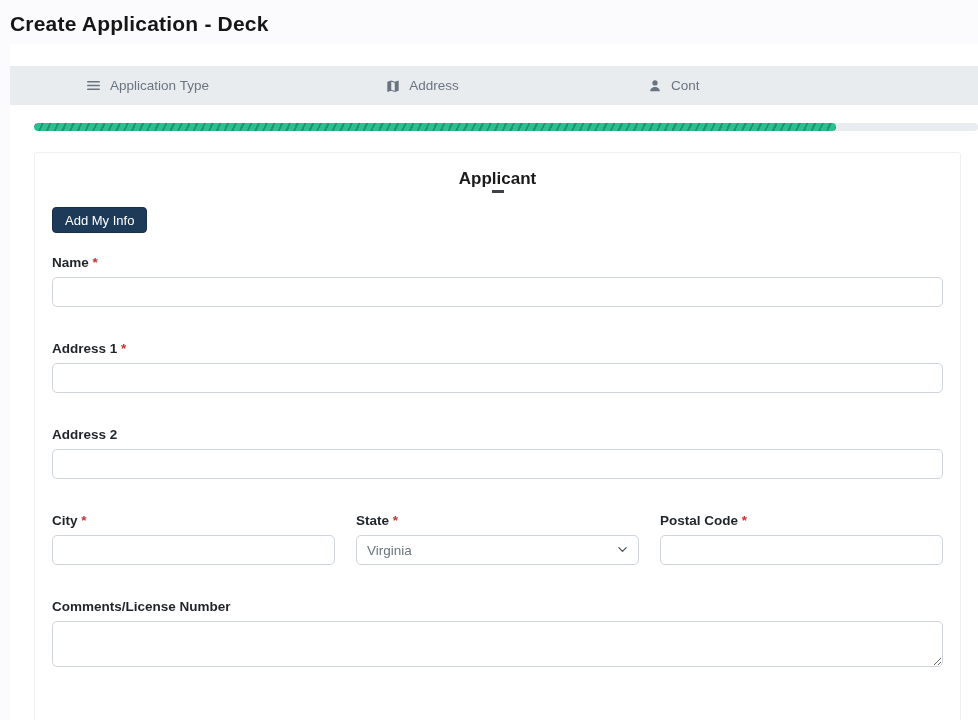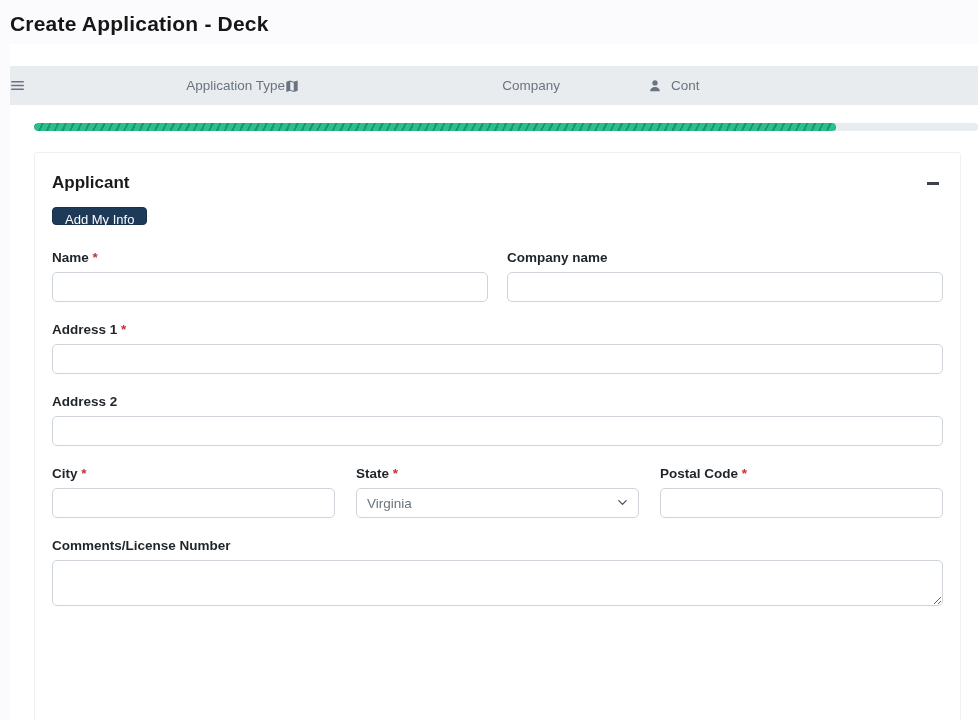--- a/index.html
+++ b/index.html
@@ -25,21 +25,21 @@
 
   
   .tab-bar {
     position: absolute; left: 0; top: 22px;
     width: 1100px; height: 39px;
     background: #e9ecef;
     display: flex;
   }
   .tab {
     width: 275px; height: 39px;
-    display: flex; align-items: center; justify-content: space-between;
+    display: flex; align-items: center; justify-content: center;
     gap: 9px;
     font-size: 13.5px; color: #6a7480;
     cursor: pointer; user-select: none;
   }
   .tab.active {
     background: #1e3a59; color: #ffffff; font-weight: 600;
   }
   .tab .ticon { display: inline-flex; }
   .tab .ticon svg { display: block; }
   .tab.cropped { justify-content: flex-start; padding-left: 88px; }
@@ -64,42 +64,43 @@
   
   .section-card {
     position: absolute; left: 24px; top: 108px;
     width: 927px; height: 640px;
     background: #ffffff;
     border: 1px solid #eef0f2;
     border-radius: 3px;
     padding: 16px 17px;
   }
   .section-header {
-    display: flex; align-items: flex-end; justify-content: space-between;
+    display: flex; align-items: center; justify-content: space-between;
     height: 24px;
+    flex-direction: column;
   }
   .section-title { font-size: 17px; font-weight: 700; color: #1a1a1a; }
   .collapse-btn {
     border: none; background: transparent; cursor: pointer;
     width: 20px; height: 20px;
     display: flex; align-items: center; justify-content: center;
   }
   .minus-glyph { display: block; width: 12px; height: 3px; background: #3c4248; }
 
   .btn-navy {
     margin-top: 14px;
     background: #1e3a59; color: #fff;
     border: 1px solid #17304b; border-radius: 4px;
     font-size: 13px; font-family: inherit;
-    padding: 5px 12px; height: 18px;
+    padding: 5px 12px; height: 26px;
     line-height: 1; cursor: pointer;
   }
 
   .form { margin-top: 22px; }
-  .form-row { display: flex; gap: 19px; margin-bottom: 20px; }
+  .form-row { display: flex; gap: 19px; margin-bottom: 34px; }
   .form-row.cols-3 { gap: 21px; }
   .field { flex: 1; min-width: 0; }
   .field label {
     display: block; font-size: 13.5px; font-weight: 600;
     color: #1f2429; margin-bottom: 7px;
   }
   .req { color: #cb2f2f; font-weight: 700; }
   .text-input, .select-box, .textarea-input {
     width: 100%;
     border: 1px solid #ced4da; border-radius: 5px;
@@ -136,21 +137,21 @@
       </span>
       <span>Application Type</span>
     </div>
 
     <div class="tab">
       <span class="ticon">
         <svg width="14" height="14" viewBox="0 0 16 16">
             <path fill="#6a7480" d="M1.5 3.2 6 1.8l4 1.4 4.5-1.4v11.6L10 14.8 6 13.4l-4.5 1.4zM6 3v9.4l4 1.4V4.4z"></path>
           </svg>
       </span>
-      <span>Company</span>
+      <span>Address</span>
     </div>
 
 
     <div class="tab cropped">
       <span class="ticon">
         <svg width="14" height="14" viewBox="0 0 16 16">
             <circle cx="8" cy="4.5" r="3" fill="#6a7480"></circle>
             <path fill="#6a7480" d="M2.5 14c0-3 2.5-5 5.5-5s5.5 2 5.5 5z"></path>
           </svg>
       </span>
@@ -172,24 +173,20 @@
       </button>
     </div>
 
     <button class="btn-navy">Add My Info</button>
 
     <div class="form">
 
       <div class="form-row">
         <div class="field">
           <label><span>Name</span> <span class="req">*</span></label>
-          <input class="text-input" type="text" style="">
-        </div>
-        <div class="field">
-          <label>Company name</label>
           <input class="text-input" type="text" style="">
         </div>
       </div>
 
       <div class="form-row">
         <div class="field">
           <label><span>Address 1</span> <span class="req">*</span></label>
           <input class="text-input" type="text" style="">
         </div>
       </div>

